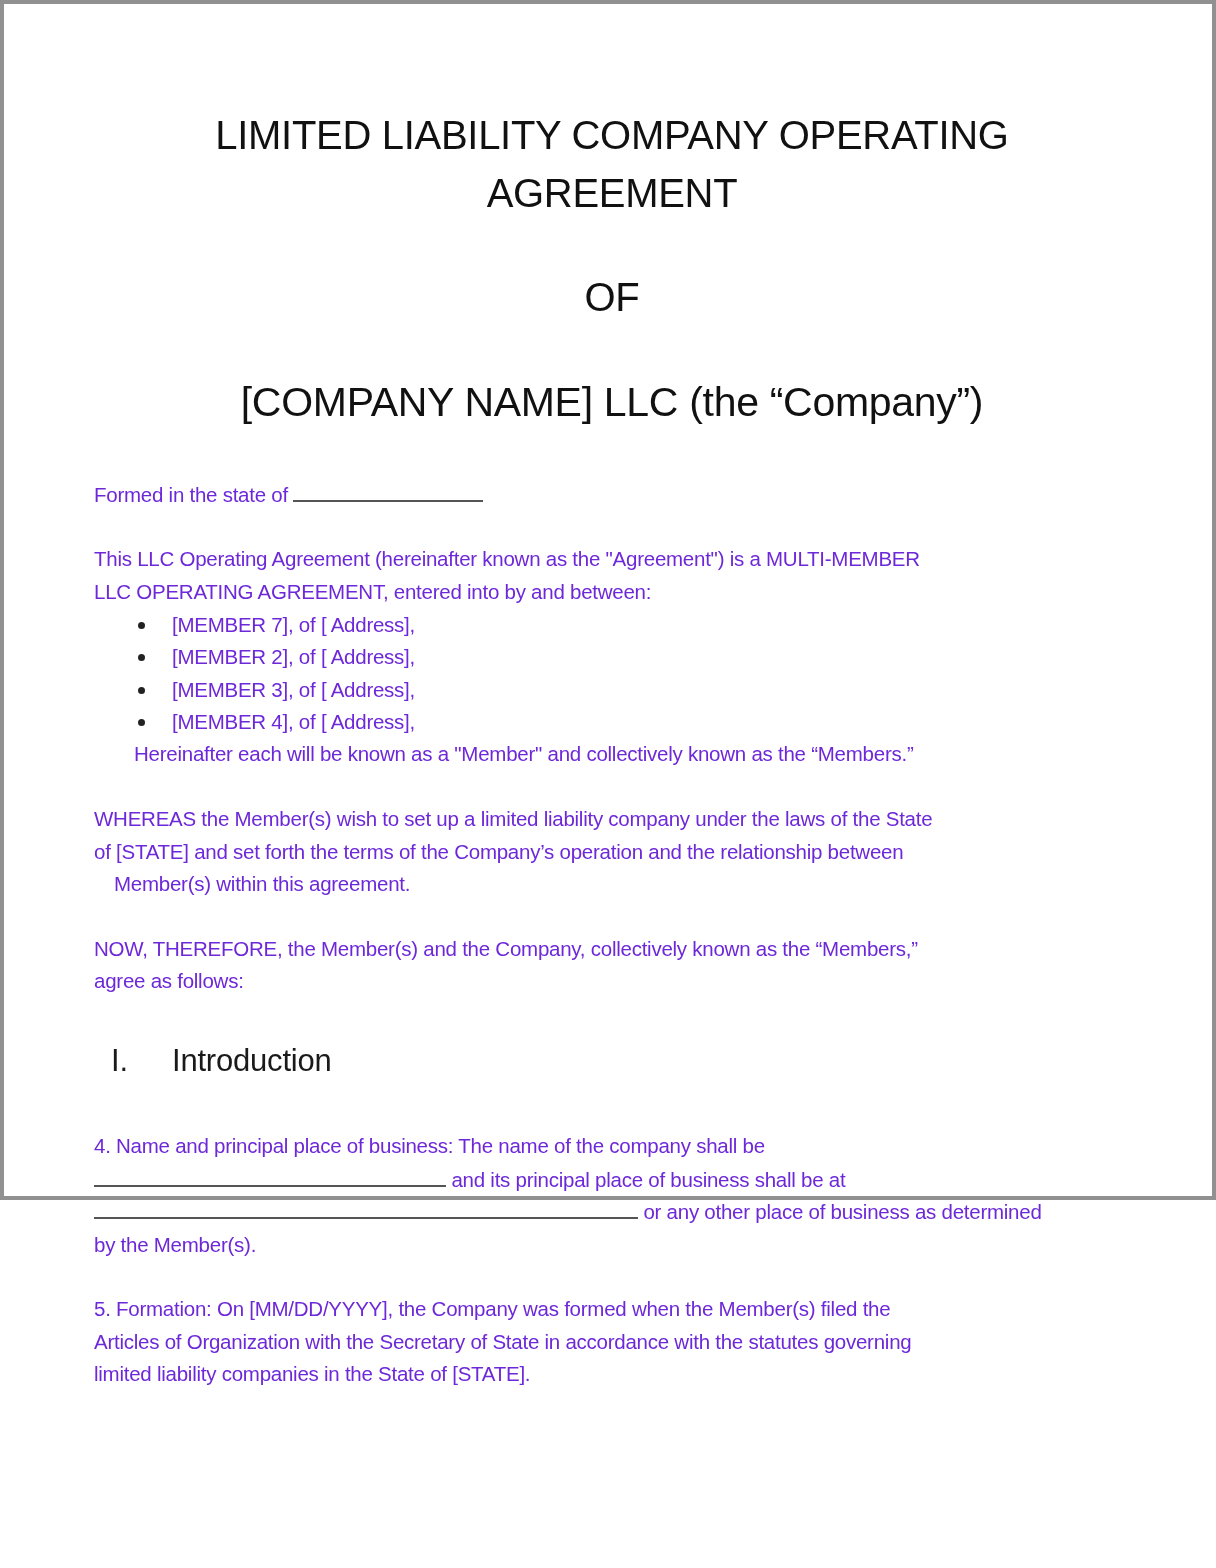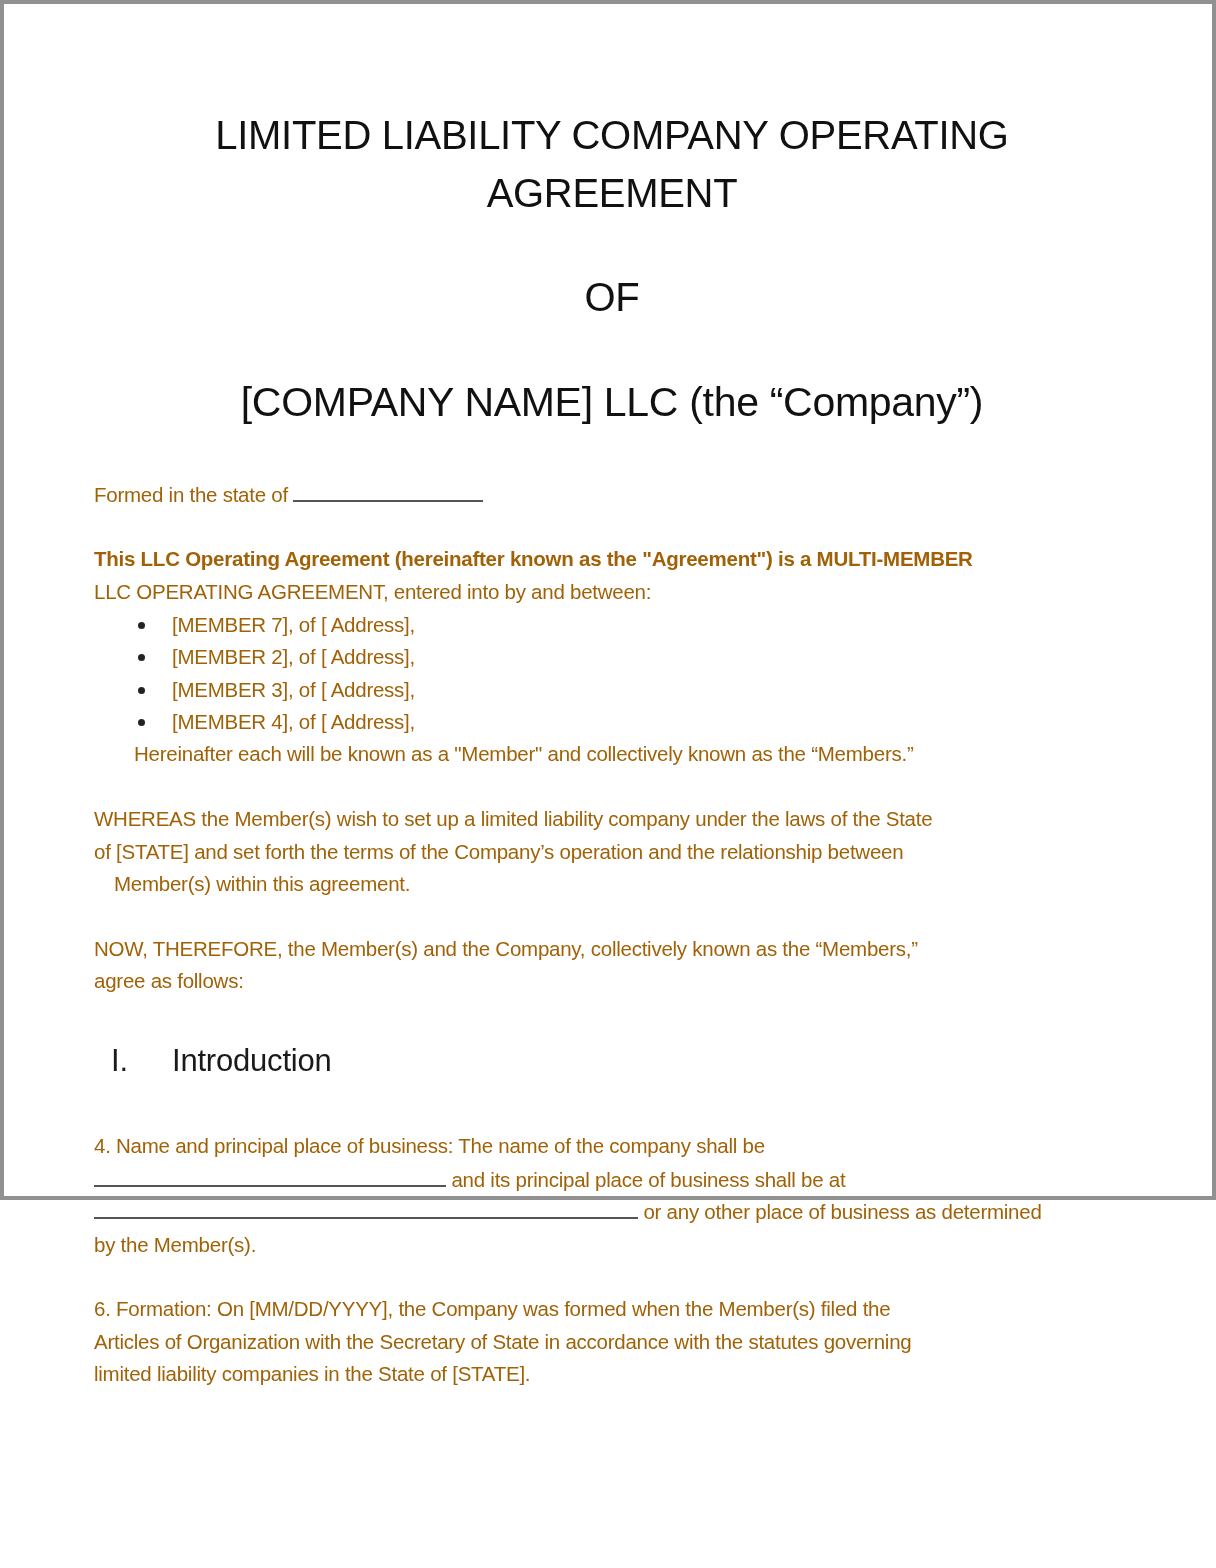--- a/index.html
+++ b/index.html
@@ -35,21 +35,21 @@
     }
     .company {
       font-size: 41px;
     }
     .line {
       position: absolute;
       left: 90px;
       font-size: 20.5px;
       line-height: 24px;
       white-space: nowrap;
-      color: #a16207;
+      color: #6d28d9;
       letter-spacing: -0.25px;
     }
     .blank {
       display: inline-block;
       border-bottom: 2px solid #555555;
       vertical-align: baseline;
       height: 16px;
     }
     .bullet-dot {
       position: absolute;
@@ -77,21 +77,21 @@
 
   <div class="title" style="top:108px;">LIMITED LIABILITY COMPANY OPERATING</div>
   <div class="title" style="top:166px;">AGREEMENT</div>
   <div class="title" style="top:270px;">OF</div>
   <div class="title company" style="top:375px;">[COMPANY NAME] LLC (the “Company”)</div>
 
   <div class="line" style="top:479px;">
     <span>Formed in the state of </span><span class="blank" style="width:190px;"></span>
   </div>
 
-  <div class="line" style="top:543px;font-weight:bold;">This LLC Operating Agreement (hereinafter known as the "Agreement") is a MULTI-MEMBER</div>
+  <div class="line" style="top:543px;">This LLC Operating Agreement (hereinafter known as the "Agreement") is a MULTI-MEMBER</div>
   <div class="line" style="top:576px;">LLC OPERATING AGREEMENT, entered into by and between:</div>
 
   <div class="bullet-dot" style="top:618px;"></div>
   <div class="line bullet-text" style="top:609px;">[MEMBER 7], of [ Address],</div>
   <div class="bullet-dot" style="top:650px;"></div>
   <div class="line bullet-text" style="top:641px;">[MEMBER 2], of [ Address],</div>
   <div class="bullet-dot" style="top:683px;"></div>
   <div class="line bullet-text" style="top:674px;">[MEMBER 3], of [ Address],</div>
   <div class="bullet-dot" style="top:715px;"></div>
   <div class="line bullet-text" style="top:706px;">[MEMBER 4], of [ Address],</div>
@@ -110,17 +110,17 @@
 
   <div class="line" style="top:1130px;">4. Name and principal place of business: The name of the company shall be</div>
   <div class="line" style="top:1164px;">
     <span class="blank" style="width:352px;"></span><span> and its principal place of business shall be at</span>
   </div>
   <div class="line" style="top:1196px;text-align:center;">
     <span class="blank" style="width:544px;"></span><span> or any other place of business as determined</span>
   </div>
   <div class="line" style="top:1229px;">by the Member(s).</div>
 
-  <div class="line" style="top:1293px;">6. Formation: On [MM/DD/YYYY], the Company was formed when the Member(s) filed the</div>
+  <div class="line" style="top:1293px;">5. Formation: On [MM/DD/YYYY], the Company was formed when the Member(s) filed the</div>
   <div class="line" style="top:1326px;">Articles of Organization with the Secretary of State in accordance with the statutes governing</div>
   <div class="line" style="top:1358px;text-align:center;">limited liability companies in the State of [STATE].</div>
 
 </div>
 
 </body></html>

